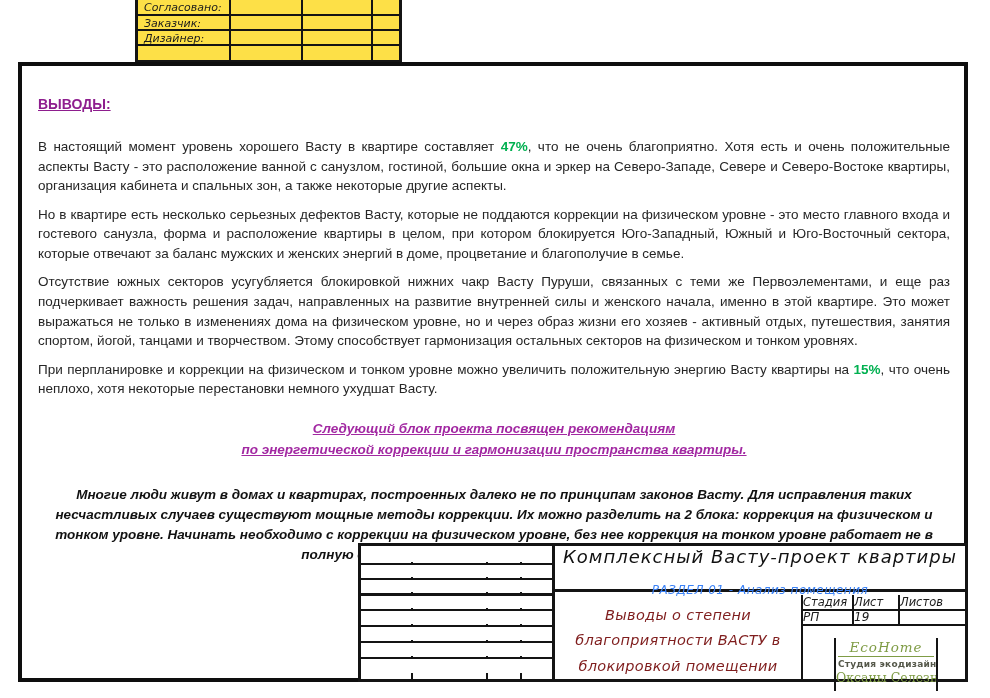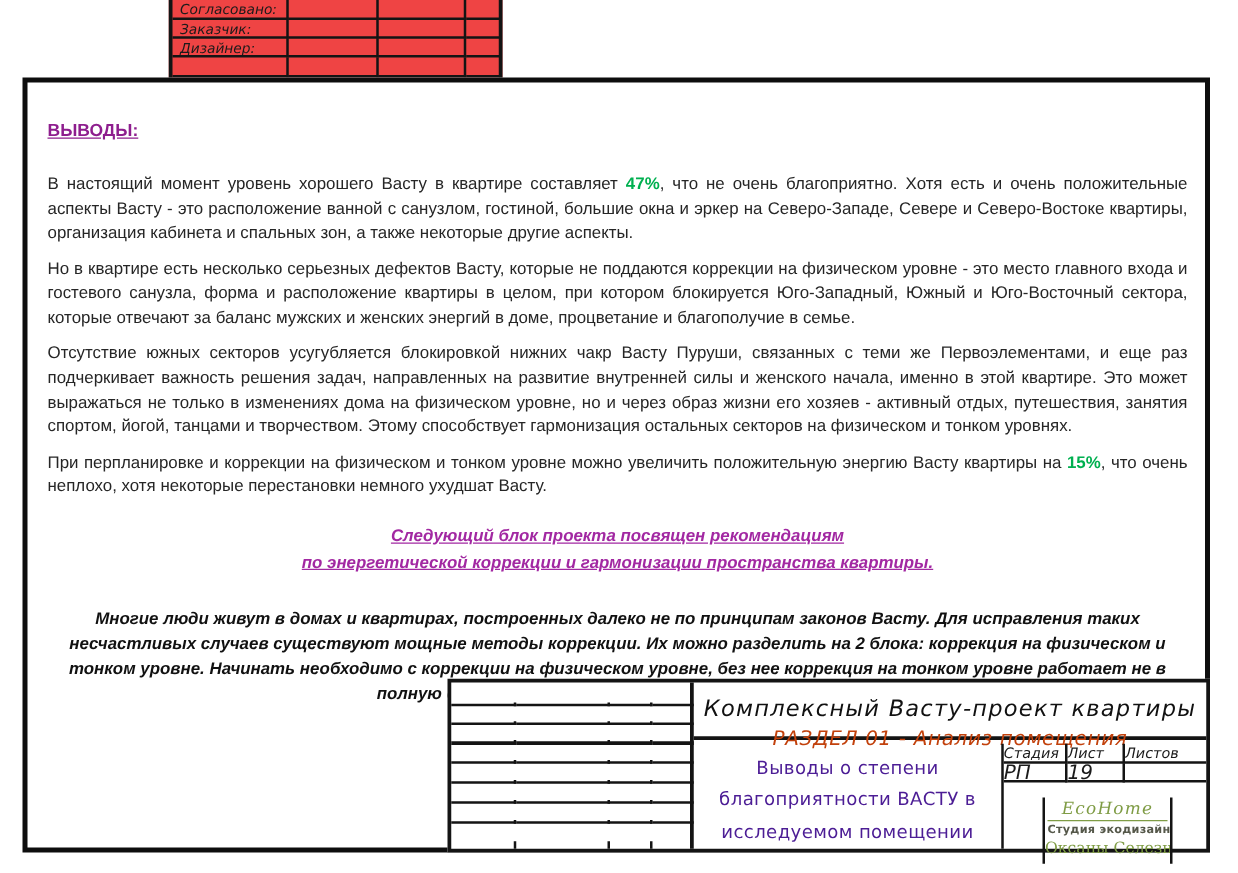--- a/index.html
+++ b/index.html
@@ -1,21 +1,21 @@
 <!DOCTYPE html>
 <html style="--purple: #8E1E8E; --purple2: #A228A2; --green: #00B050; --logo-green: #7F9C45; --ink: #242424;"><head>
 <meta charset="utf-8">
 <style>
   html,body{margin:0;padding:0;background:#ffffff;}
   body{width:990px;height:698px;position:relative;font-family:"Liberation Sans",sans-serif;color:var(--ink,#242424);overflow:hidden;}
 
   
   .approval{position:absolute;left:135px;top:0;width:267px;height:64px;
     display:grid;grid-template-columns:93px 72px 70px 28px;grid-template-rows:16px 15px 15px 16px;
-    border-left:3px solid #141414;border-right:3px solid #141414;box-sizing:border-box;background:#ef4444;}
+    border-left:3px solid #141414;border-right:3px solid #141414;box-sizing:border-box;background:#fde047;}
   .approval .cell{border-right:2px solid #141414;border-bottom:2px solid #141414;
     font-style:italic;font-size:11px;line-height:14px;padding:1px 0 0 6px;white-space:nowrap;overflow:hidden;
     font-family:"DejaVu Sans",sans-serif;color:#1b1b1b;}
   .approval .cell:nth-child(4n){border-right:none;}
 
   
   .frame{position:absolute;left:18px;top:62px;width:950px;height:620px;
     border:4px solid #0e0e0e;box-sizing:border-box;background:#fff;}
 
   .content{position:absolute;left:16px;right:14px;top:30px;}
@@ -40,34 +40,34 @@
     border-right:3px solid #141414;}
   .stamp-left .cell{border-right:2px solid #141414;border-bottom:2px solid #141414;
     font-size:10.5px;line-height:14px;padding:1px 0 0 3px;white-space:nowrap;overflow:hidden;color:#1b1b1b;margin-top:16px;}
   .stamp-left .cell.c4{border-right:none;}
   .stamp-left .cell.thick{border-bottom:3px solid #141414;}
   .stamp-left .cell.val{font-size:11.5px;}
   .stamp-left .cell.last{border-bottom:none;}
 
   .stamp-title{position:absolute;left:194px;top:0;width:410px;height:46px;
     border-bottom:3px solid #141414;text-align:center;}
-  .project-title{font-style:italic;font-size:18px;letter-spacing:1px;color:#111;margin-top:11px;}
-  .section-subtitle{font-style:italic;font-size:16px;letter-spacing:0.5px;color:#c2410c;margin-top:3px;}
+  .project-title{font-style:italic;font-size:18px;letter-spacing:1px;color:#111;margin-top:0;}
+  .section-subtitle{font-style:italic;font-size:12px;letter-spacing:0.5px;color:#3b82f6;margin-top:16px;}
 
   .stamp-center{position:absolute;left:194px;top:49px;width:248px;height:84px;
-    border-right:2px solid #141414;text-align:center;font-size:14.5px;
-    line-height:1.75;color:#4c1d95;padding-top:8px;letter-spacing:0.3px;}
+    border-right:2px solid #141414;text-align:center;font-style:italic;font-size:14.5px;
+    line-height:1.75;color:#7f1d1d;padding-top:8px;letter-spacing:0.3px;}
 
   .stamp-sls{position:absolute;left:442px;top:49px;width:162px;height:84px;}
   .sls-row{display:grid;grid-template-columns:51px 46px 1fr;}
   .sls-row .cell{border-right:2px solid #141414;border-bottom:2px solid #141414;
     font-style:italic;text-align:left;white-space:nowrap;overflow:hidden;color:#1b1b1b;}
   .sls-row .cell:last-child{border-right:none;}
   .sls-head .cell{font-size:11.5px;height:16px;line-height:15px;}
-  .sls-val .cell{font-size:16px;height:15px;line-height:13px;}
+  .sls-val .cell{font-size:12px;height:15px;line-height:13px;}
 
   .logo-band{position:absolute;left:0;top:31px;width:100%;height:53px;display:grid;grid-template-columns:33px 102px 1fr;margin-top:12px;}
   .logo-band .side{border-right:2px solid #141414;}
   .logo-cell{border-right:2px solid #141414;text-align:center;padding-top:1px;overflow:hidden;}
   .logo-script{font-family:"DejaVu Serif",serif;font-style:italic;font-size:13.5px;color:var(--logo-green,#7F9C45);
     line-height:16px;letter-spacing:1px;}
   .logo-line1{font-size:9px;font-weight:bold;color:#55584a;letter-spacing:0.2px;line-height:12px;
     border-top:1px solid var(--logo-green,#7F9C45);margin:1px 2px 0 2px;padding-top:1px;white-space:nowrap;}
   .logo-line2{font-family:"DejaVu Serif",serif;font-size:12.5px;color:var(--logo-green,#7F9C45);line-height:15px;white-space:nowrap;}
 </style>
@@ -153,21 +153,21 @@
   </div>
 
   <div class="stamp-title">
     <div class="project-title">Комплексный Васту-проект квартиры</div>
     <div class="section-subtitle">РАЗДЕЛ 01 - Анализ помещения</div>
   </div>
 
   <div class="stamp-center">
     <div>Выводы о степени</div>
     <div>благоприятности ВАСТУ в</div>
-    <div>исследуемом помещении</div>
+    <div>блокировкой помещении</div>
   </div>
 
   <div class="stamp-sls">
     <div class="sls-row sls-head">
       <div class="cell">Стадия</div>
       <div class="cell">Лист</div>
       <div class="cell">Листов</div>
     </div>
     <div class="sls-row sls-val">
       <div class="cell">РП</div>

